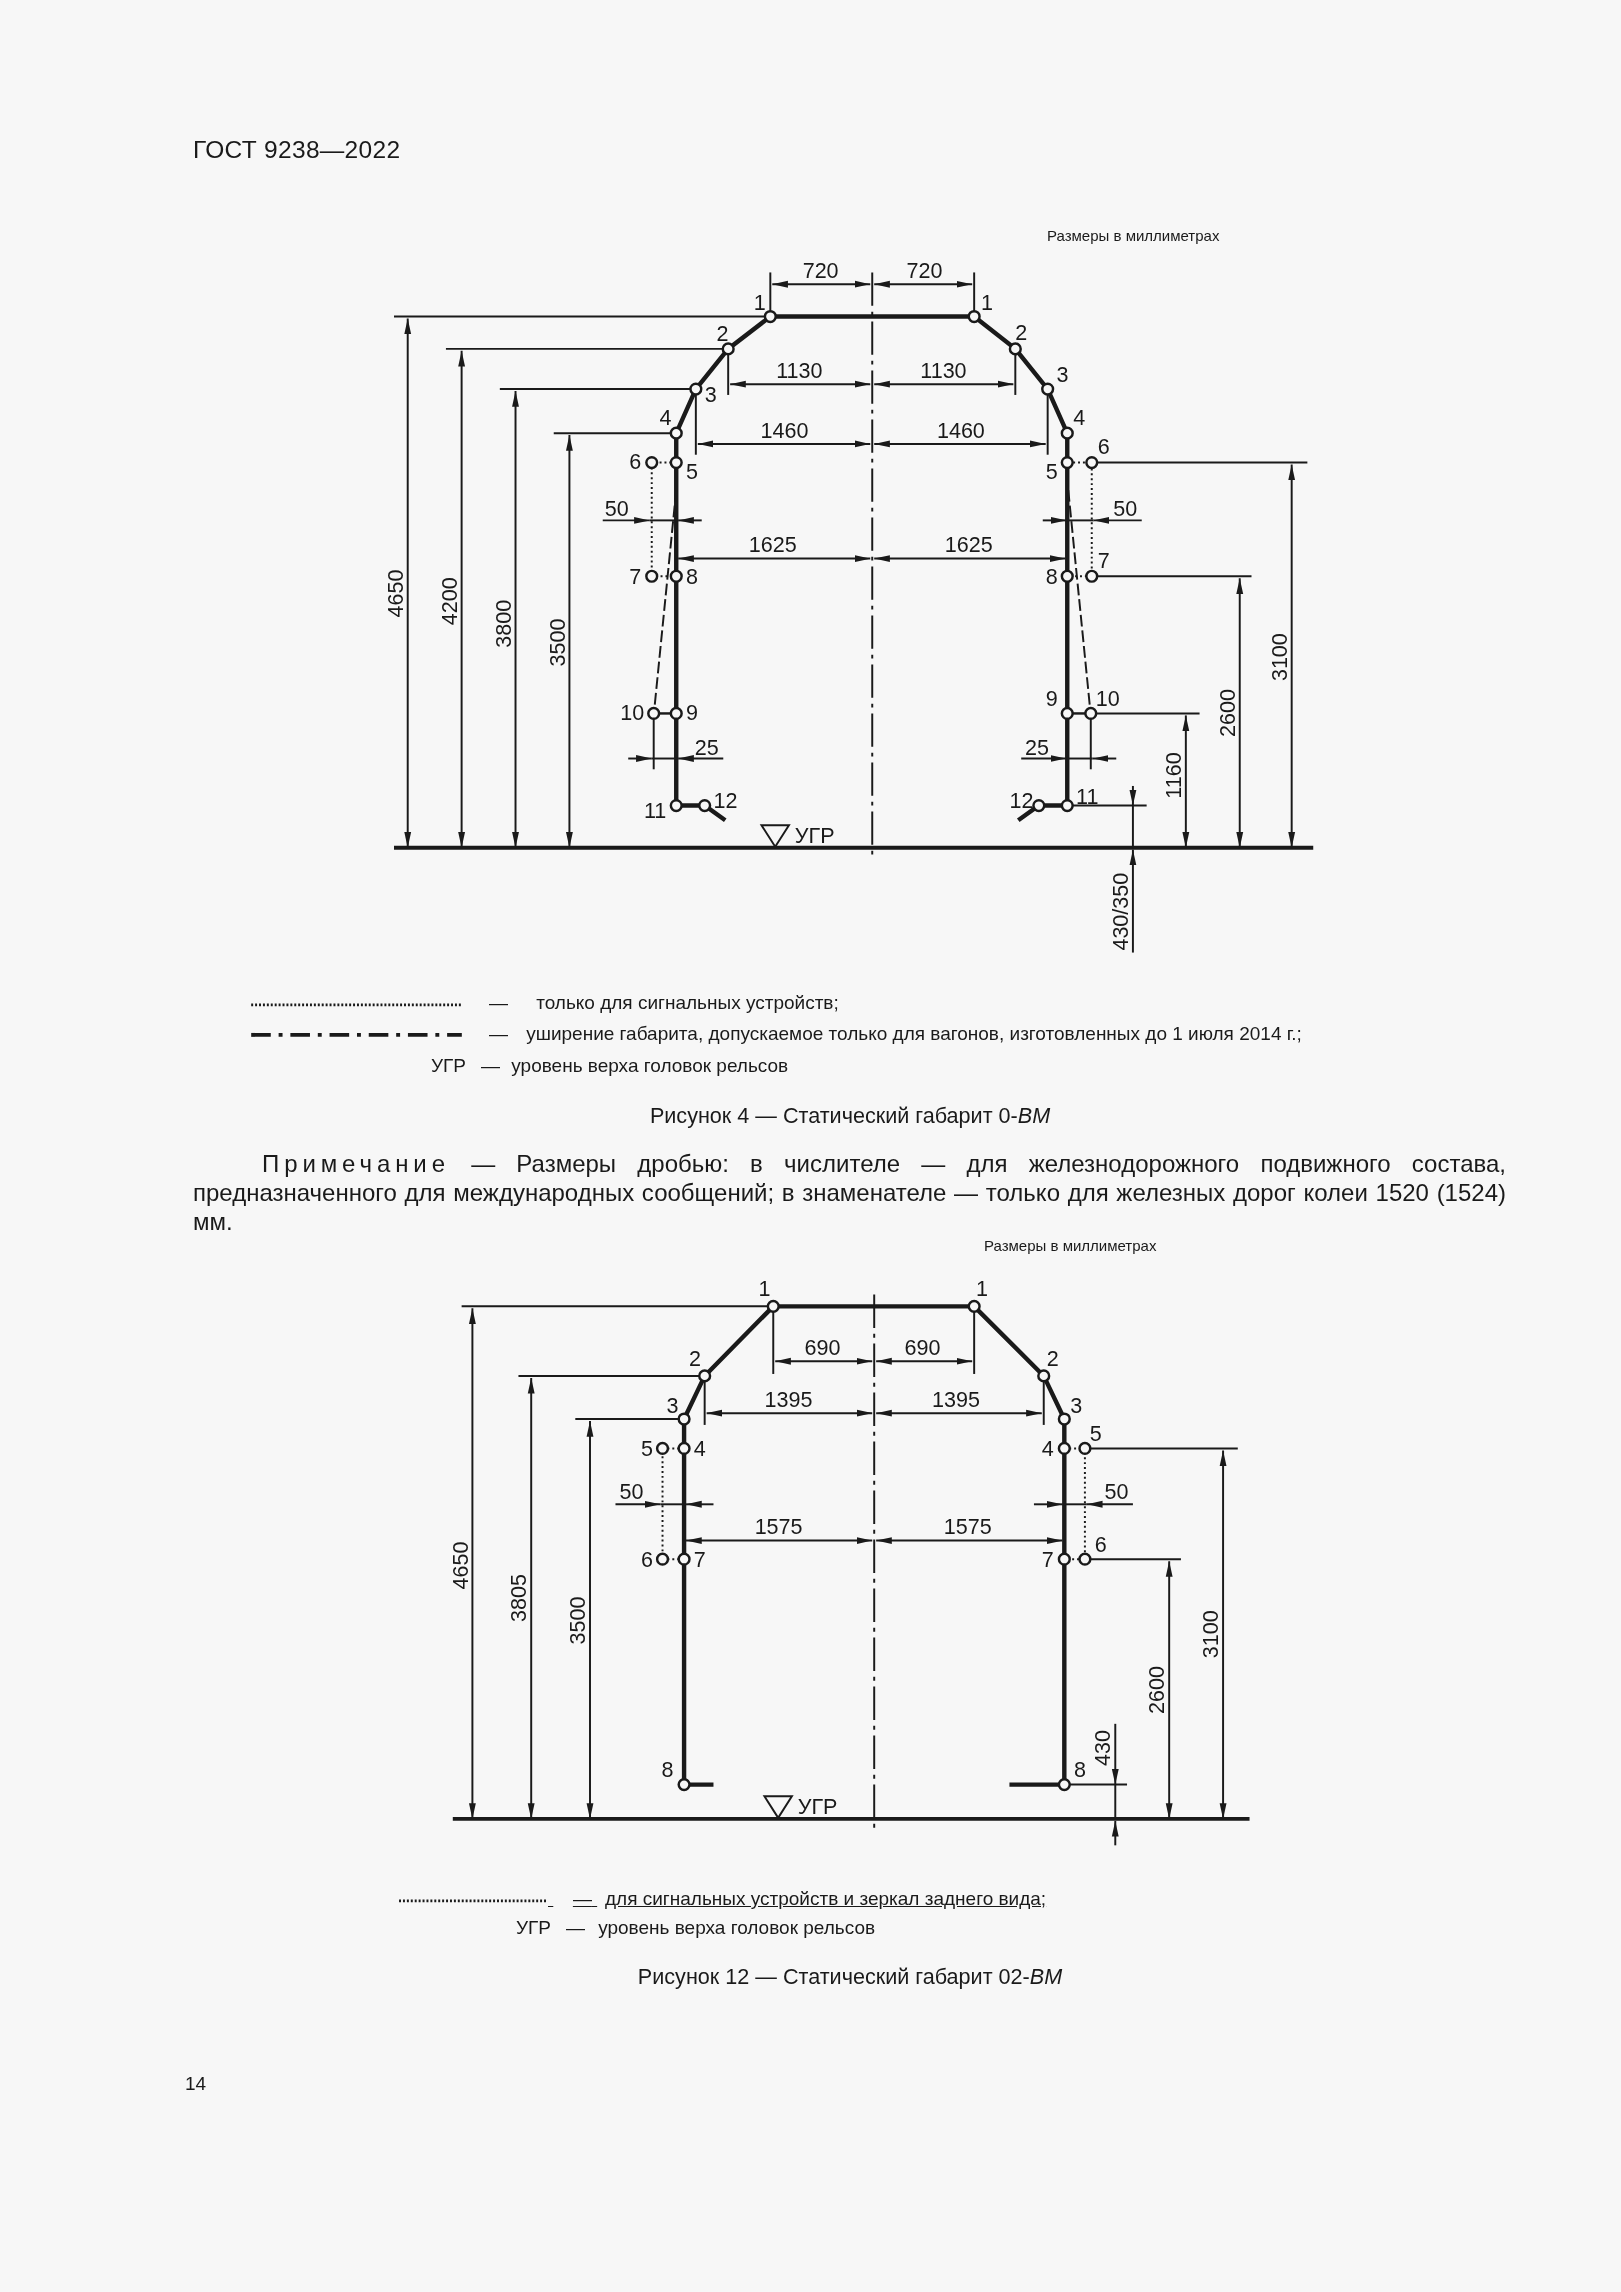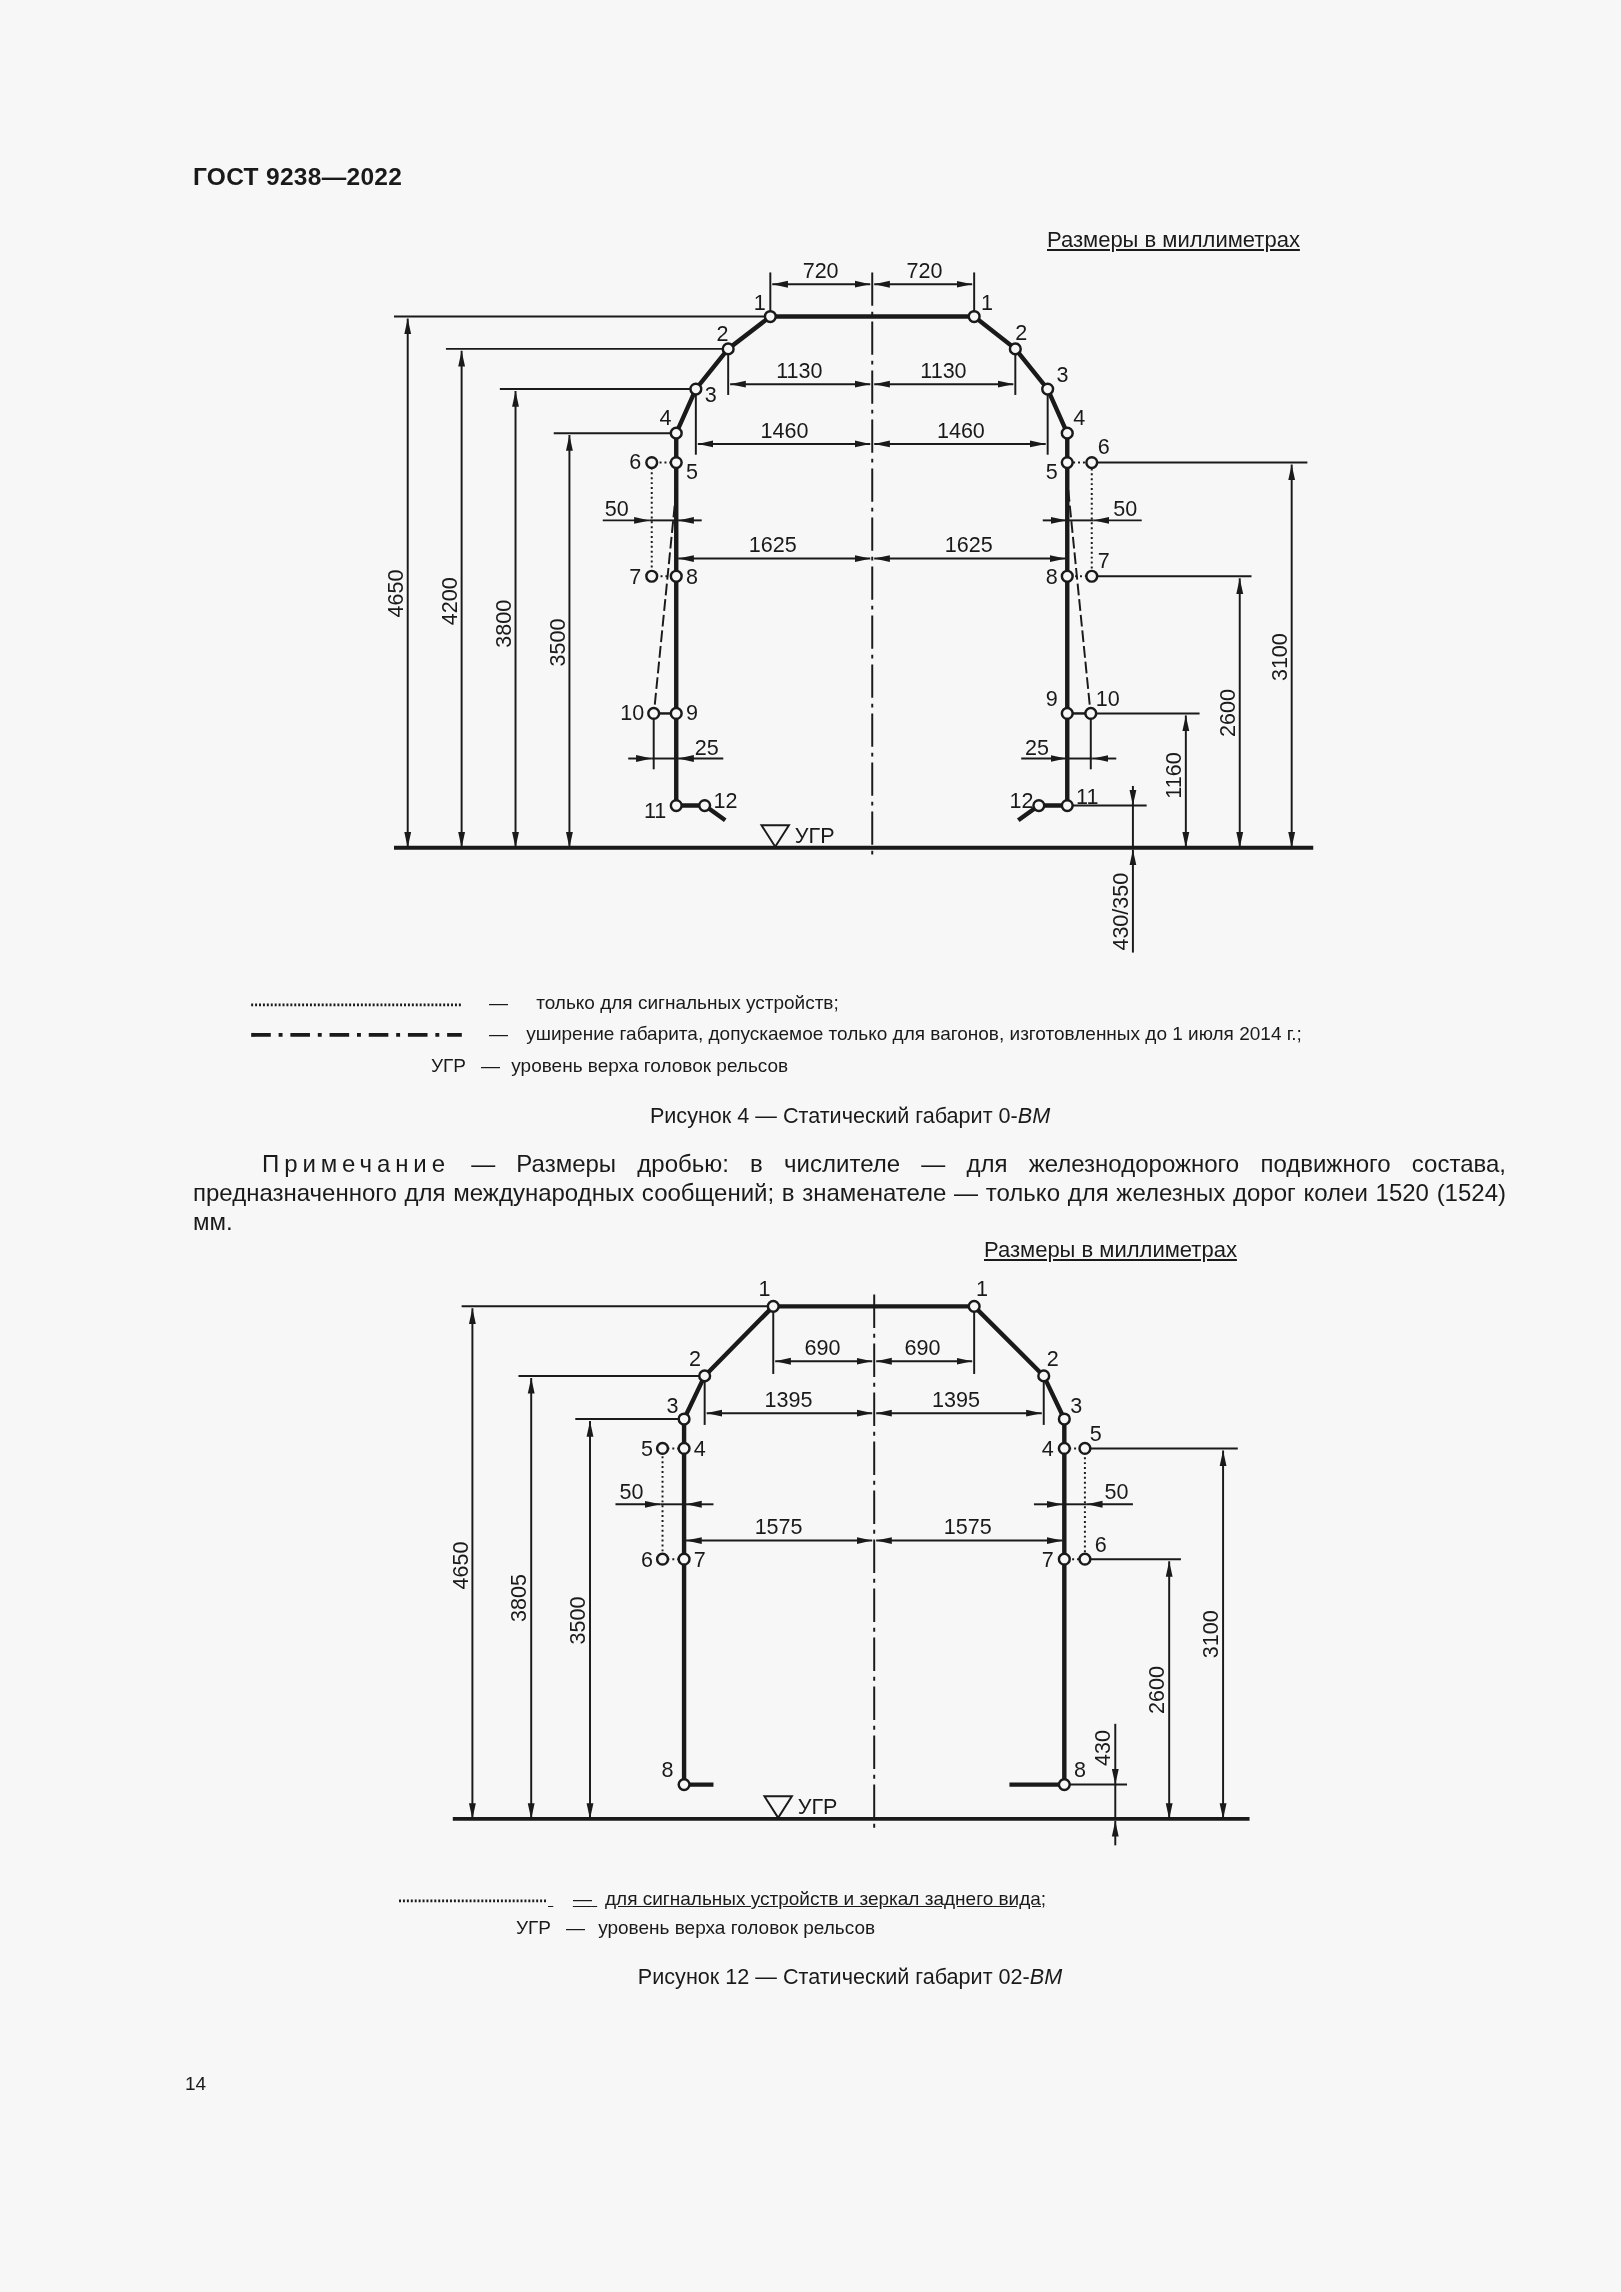--- a/index.html
+++ b/index.html
@@ -2,22 +2,22 @@
 <html><head>
 <meta charset="utf-8">
 <style>
   html, body { margin: 0; padding: 0; }
   body {
     width: 1621px; height: 2293px; background: #f7f7f7; position: relative;
     font-family: "Liberation Sans", "DejaVu Sans", sans-serif; color: #1a1a1a;
     overflow: hidden;
   }
   .abs { position: absolute; }
-  .header-title { left: 193px; top: 163px; font-size: 24.5px; font-weight: bold; letter-spacing: 0.3px; }
-  .units { font-size: 22px; text-decoration: underline; }
+  .header-title { left: 193px; top: 136px; font-size: 24.5px; font-weight: normal; letter-spacing: 0.3px; }
+  .units { font-size: 15px; }
   .legend-row { font-size: 19px; white-space: nowrap; }
   .caption { font-size: 21.6px; text-align: center; }
   .caption i { font-style: italic; margin-top: 32px; }
   .note { left: 193px; top: 1149px; width: 1313px; font-size: 24px; line-height: 29px; text-align: justify; }
   .note .spaced { letter-spacing: 4.9px; }
   .page-num { left: 185px; top: 2073px; font-size: 19px; }
   svg text { font-family: "Liberation Sans", "DejaVu Sans", sans-serif; fill: #1a1a1a; }
   .lbl { font-size: 22px; }
   .dim { font-size: 22px; }
   .sample { display: inline-block; vertical-align: middle; }

